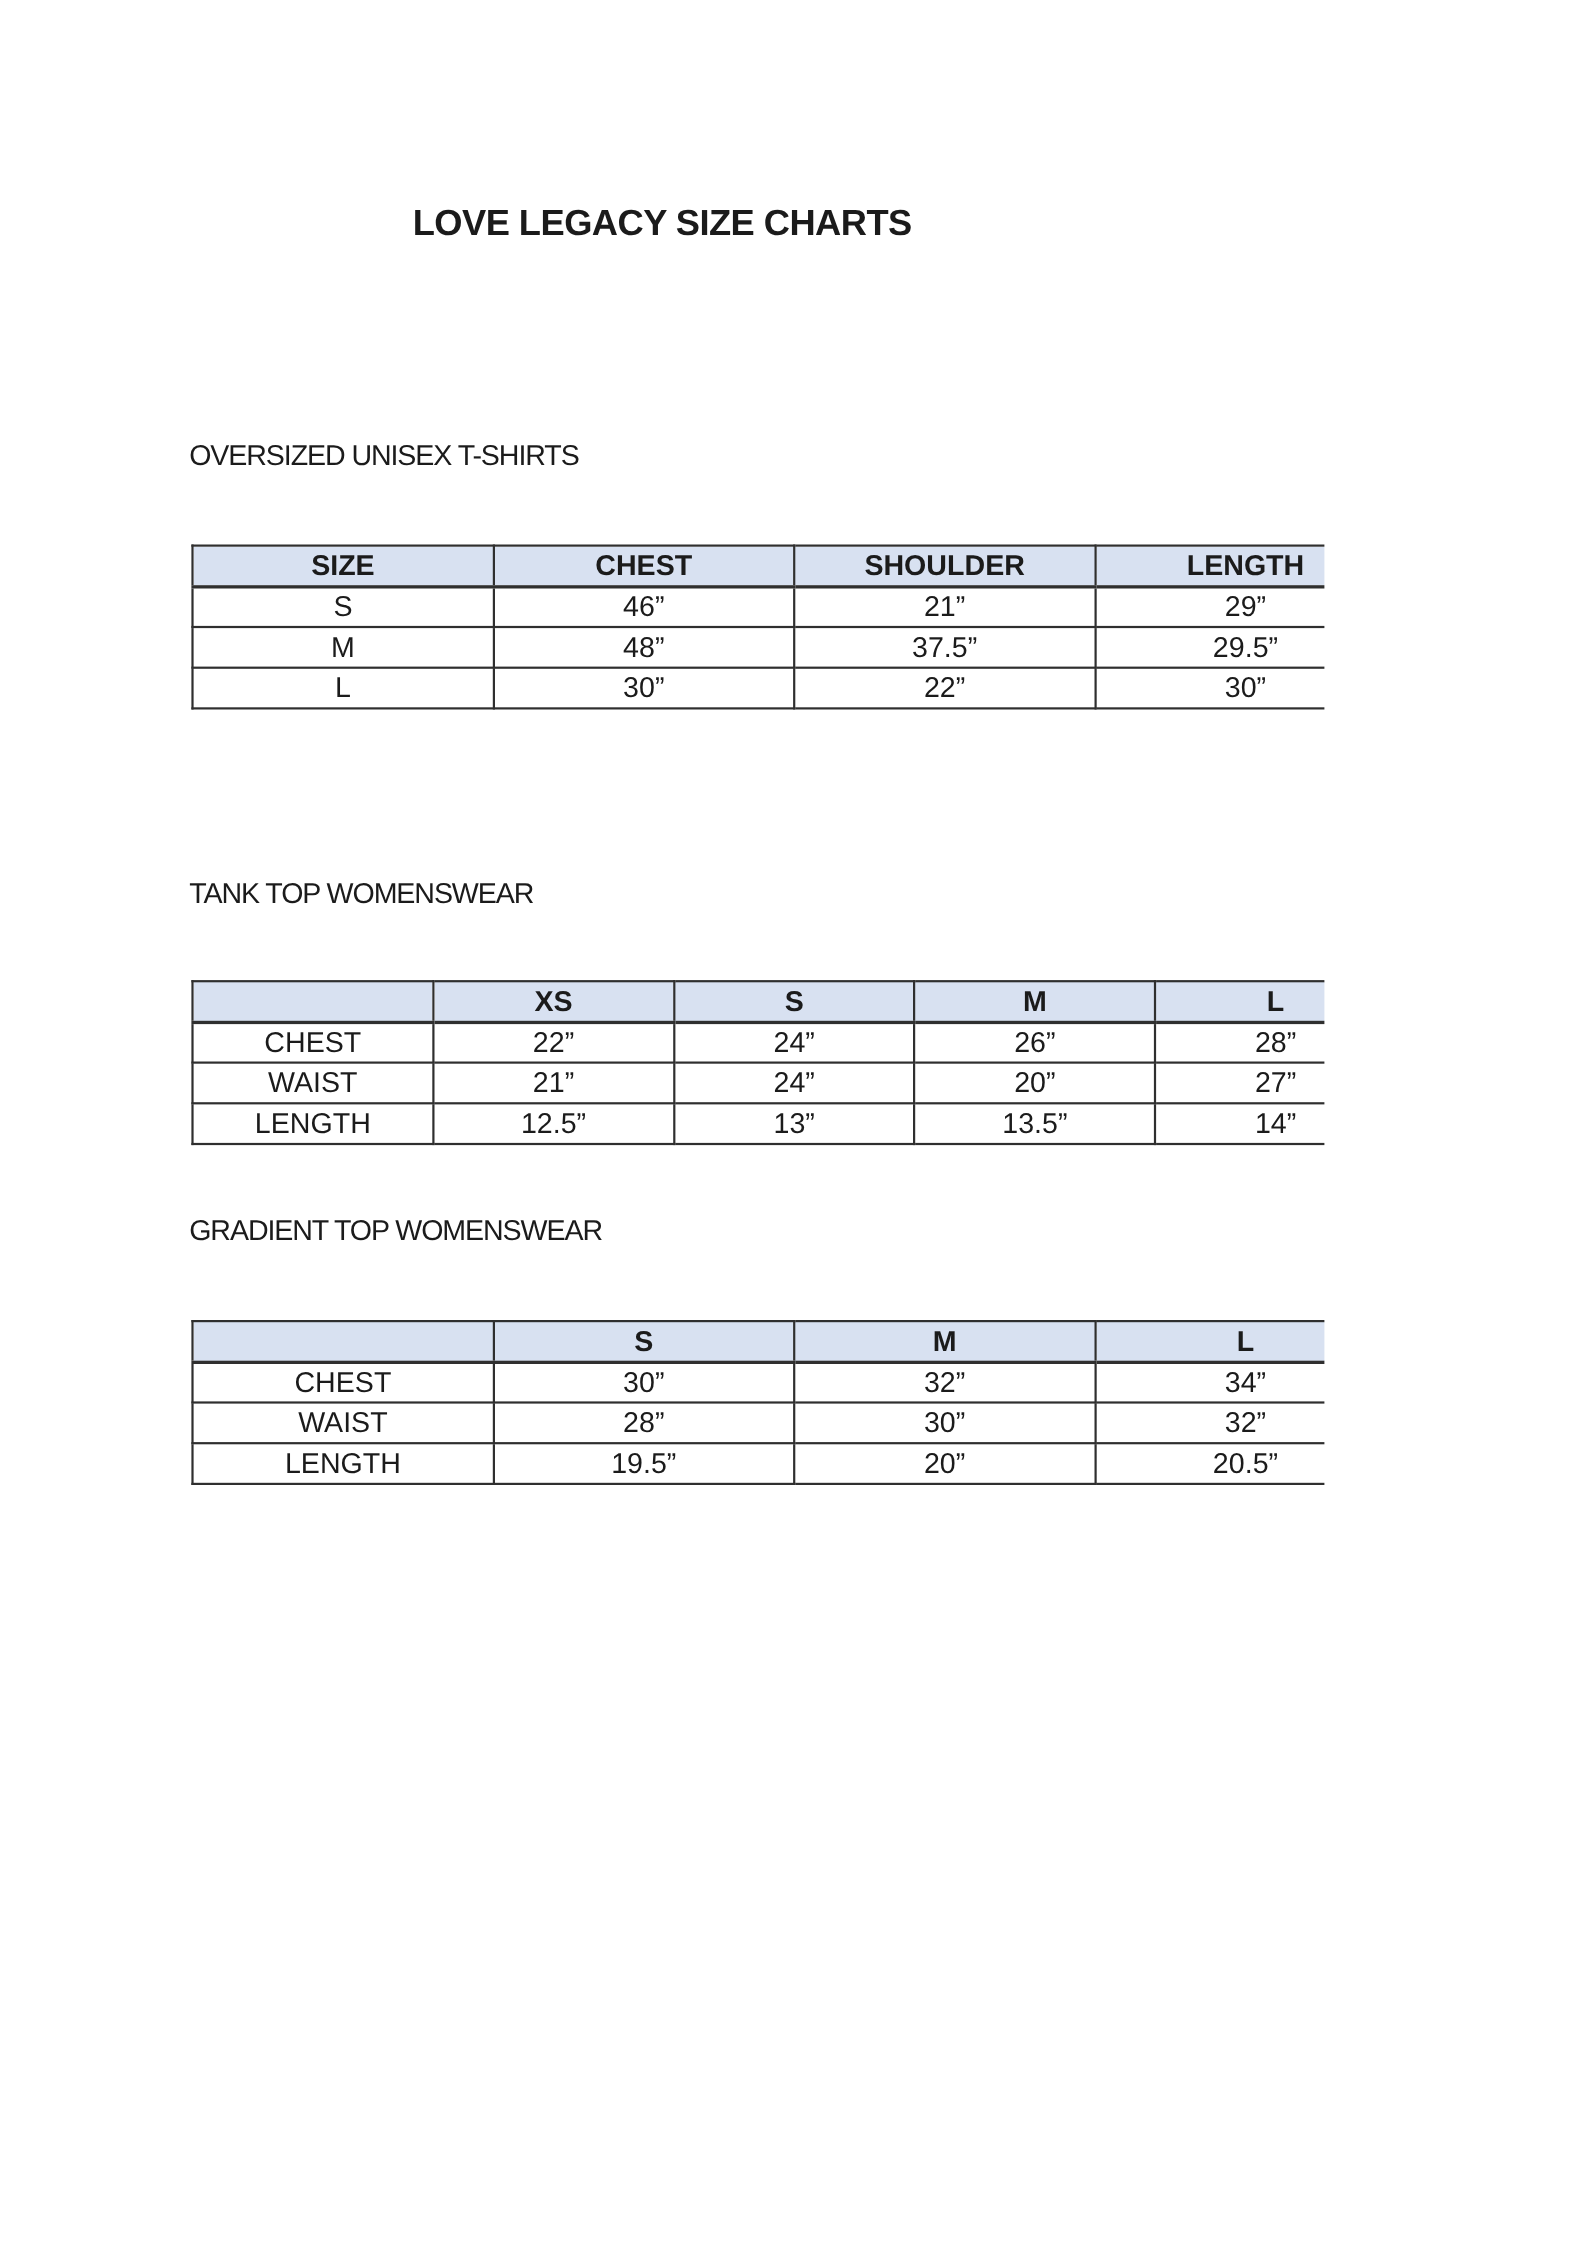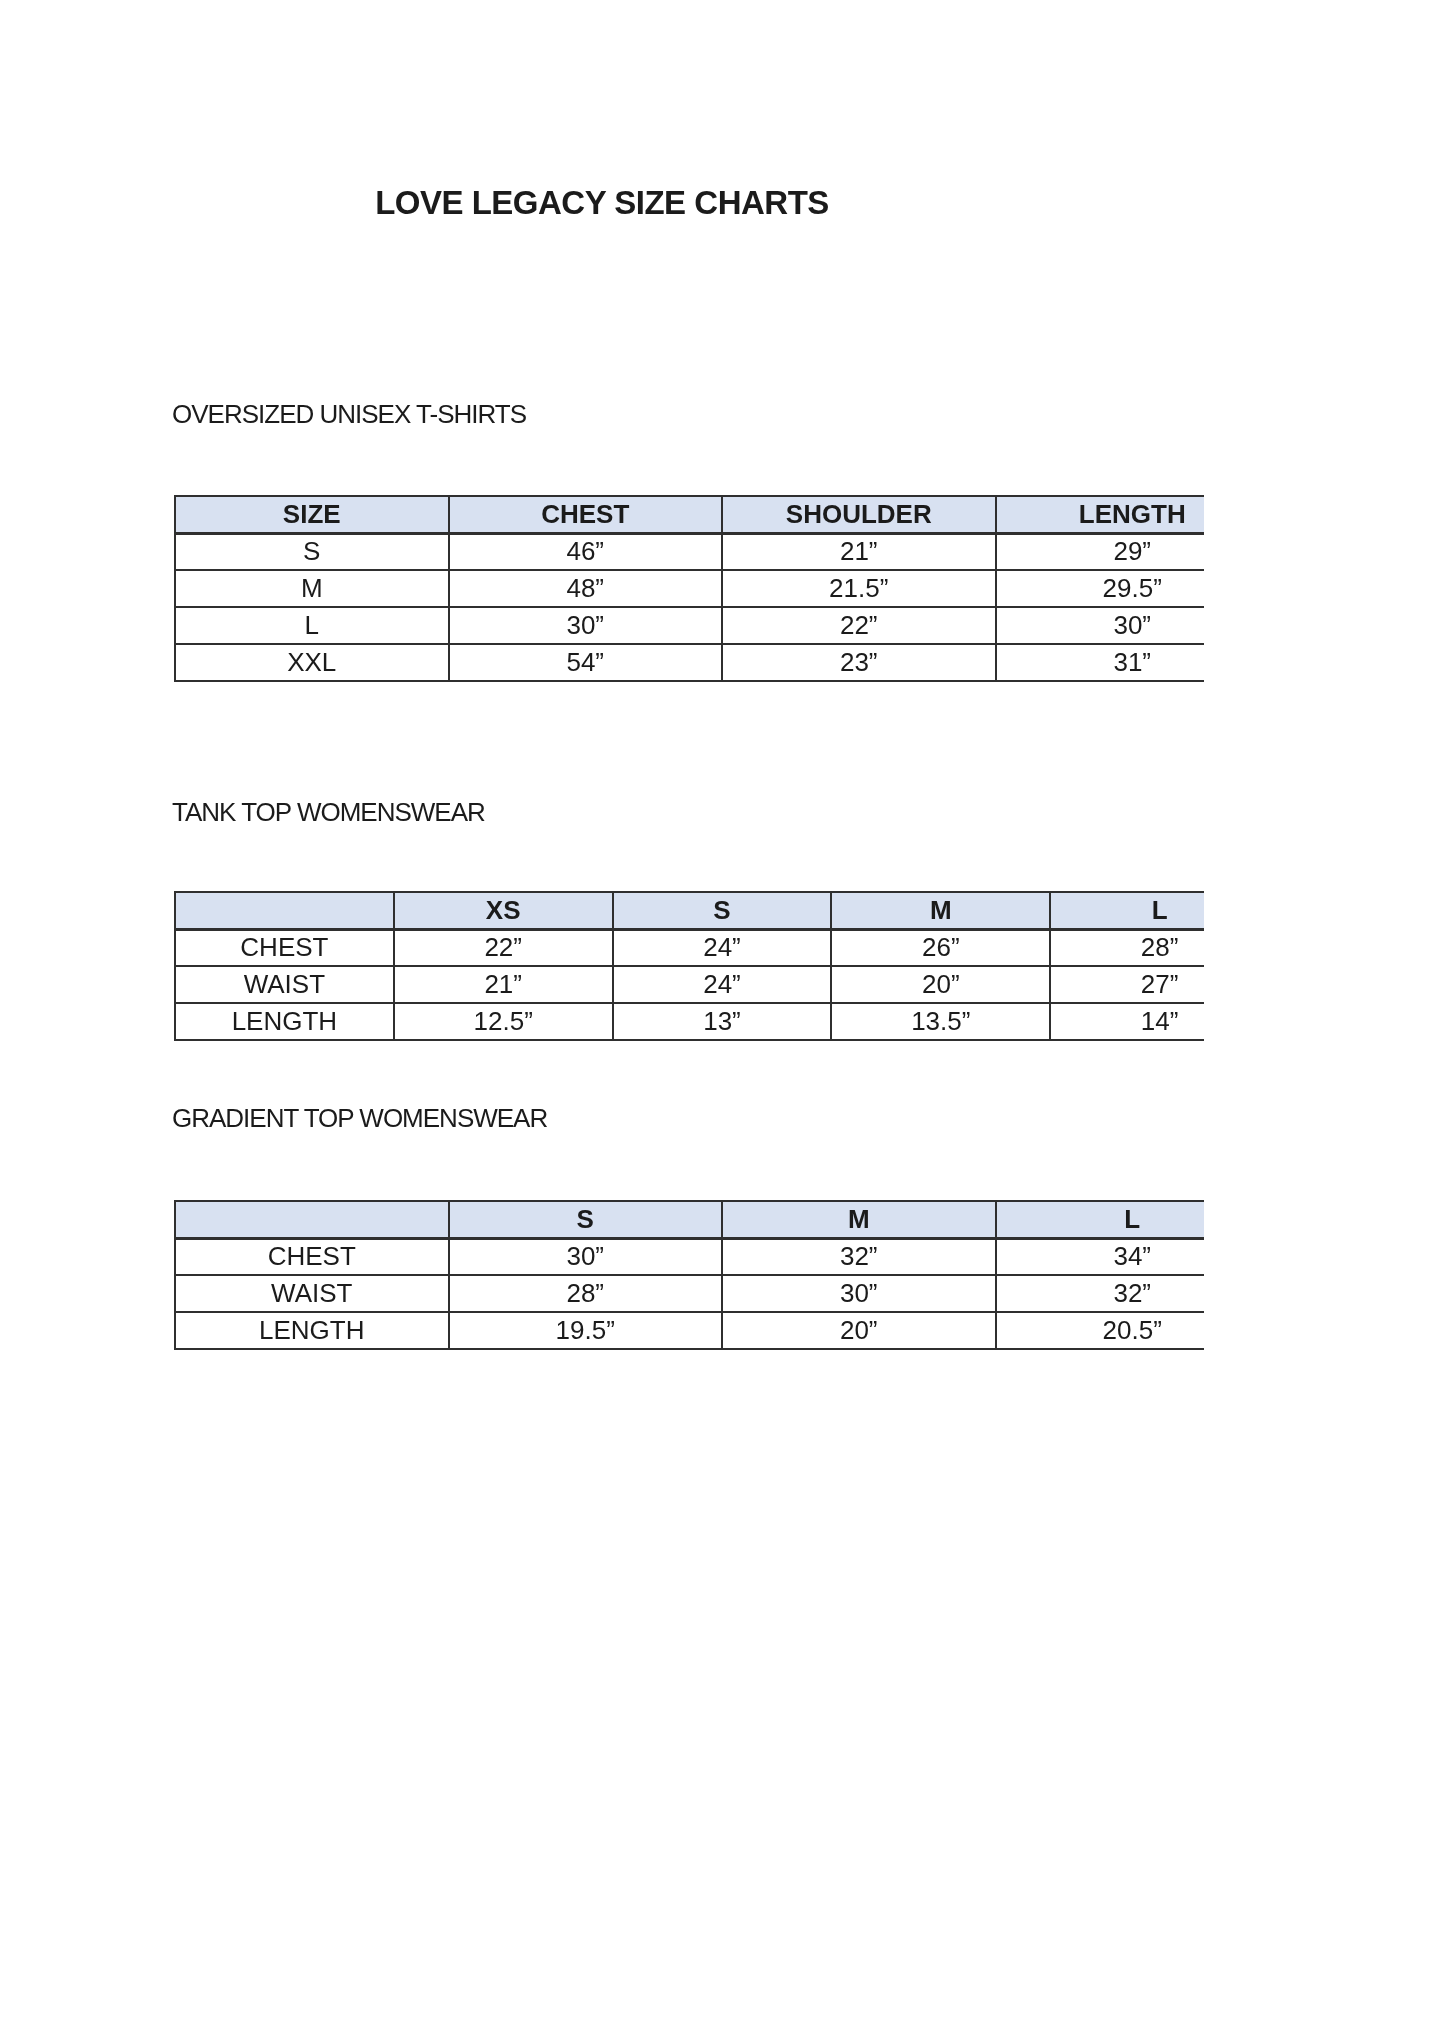--- a/index.html
+++ b/index.html
@@ -83,34 +83,28 @@
       <tbody>
         <tr>
           <td>S</td>
           <td>46”</td>
           <td>21”</td>
           <td>29”</td>
         </tr>
         <tr>
           <td>M</td>
           <td>48”</td>
-          <td>21.5”</td>
+          <td>37.5”</td>
           <td>29.5”</td>
         </tr>
         <tr>
           <td>L</td>
           <td>30”</td>
           <td>22”</td>
           <td>30”</td>
-        </tr>
-        <tr>
-          <td>XXL</td>
-          <td>54”</td>
-          <td>23”</td>
-          <td>31”</td>
         </tr>
       </tbody>
     </table>
 
   <div class="section-heading" id="heading-1">TANK TOP WOMENSWEAR</div>
 
   <table class="size-table" id="table-1">
       <thead>
         <tr>
           <th></th>

